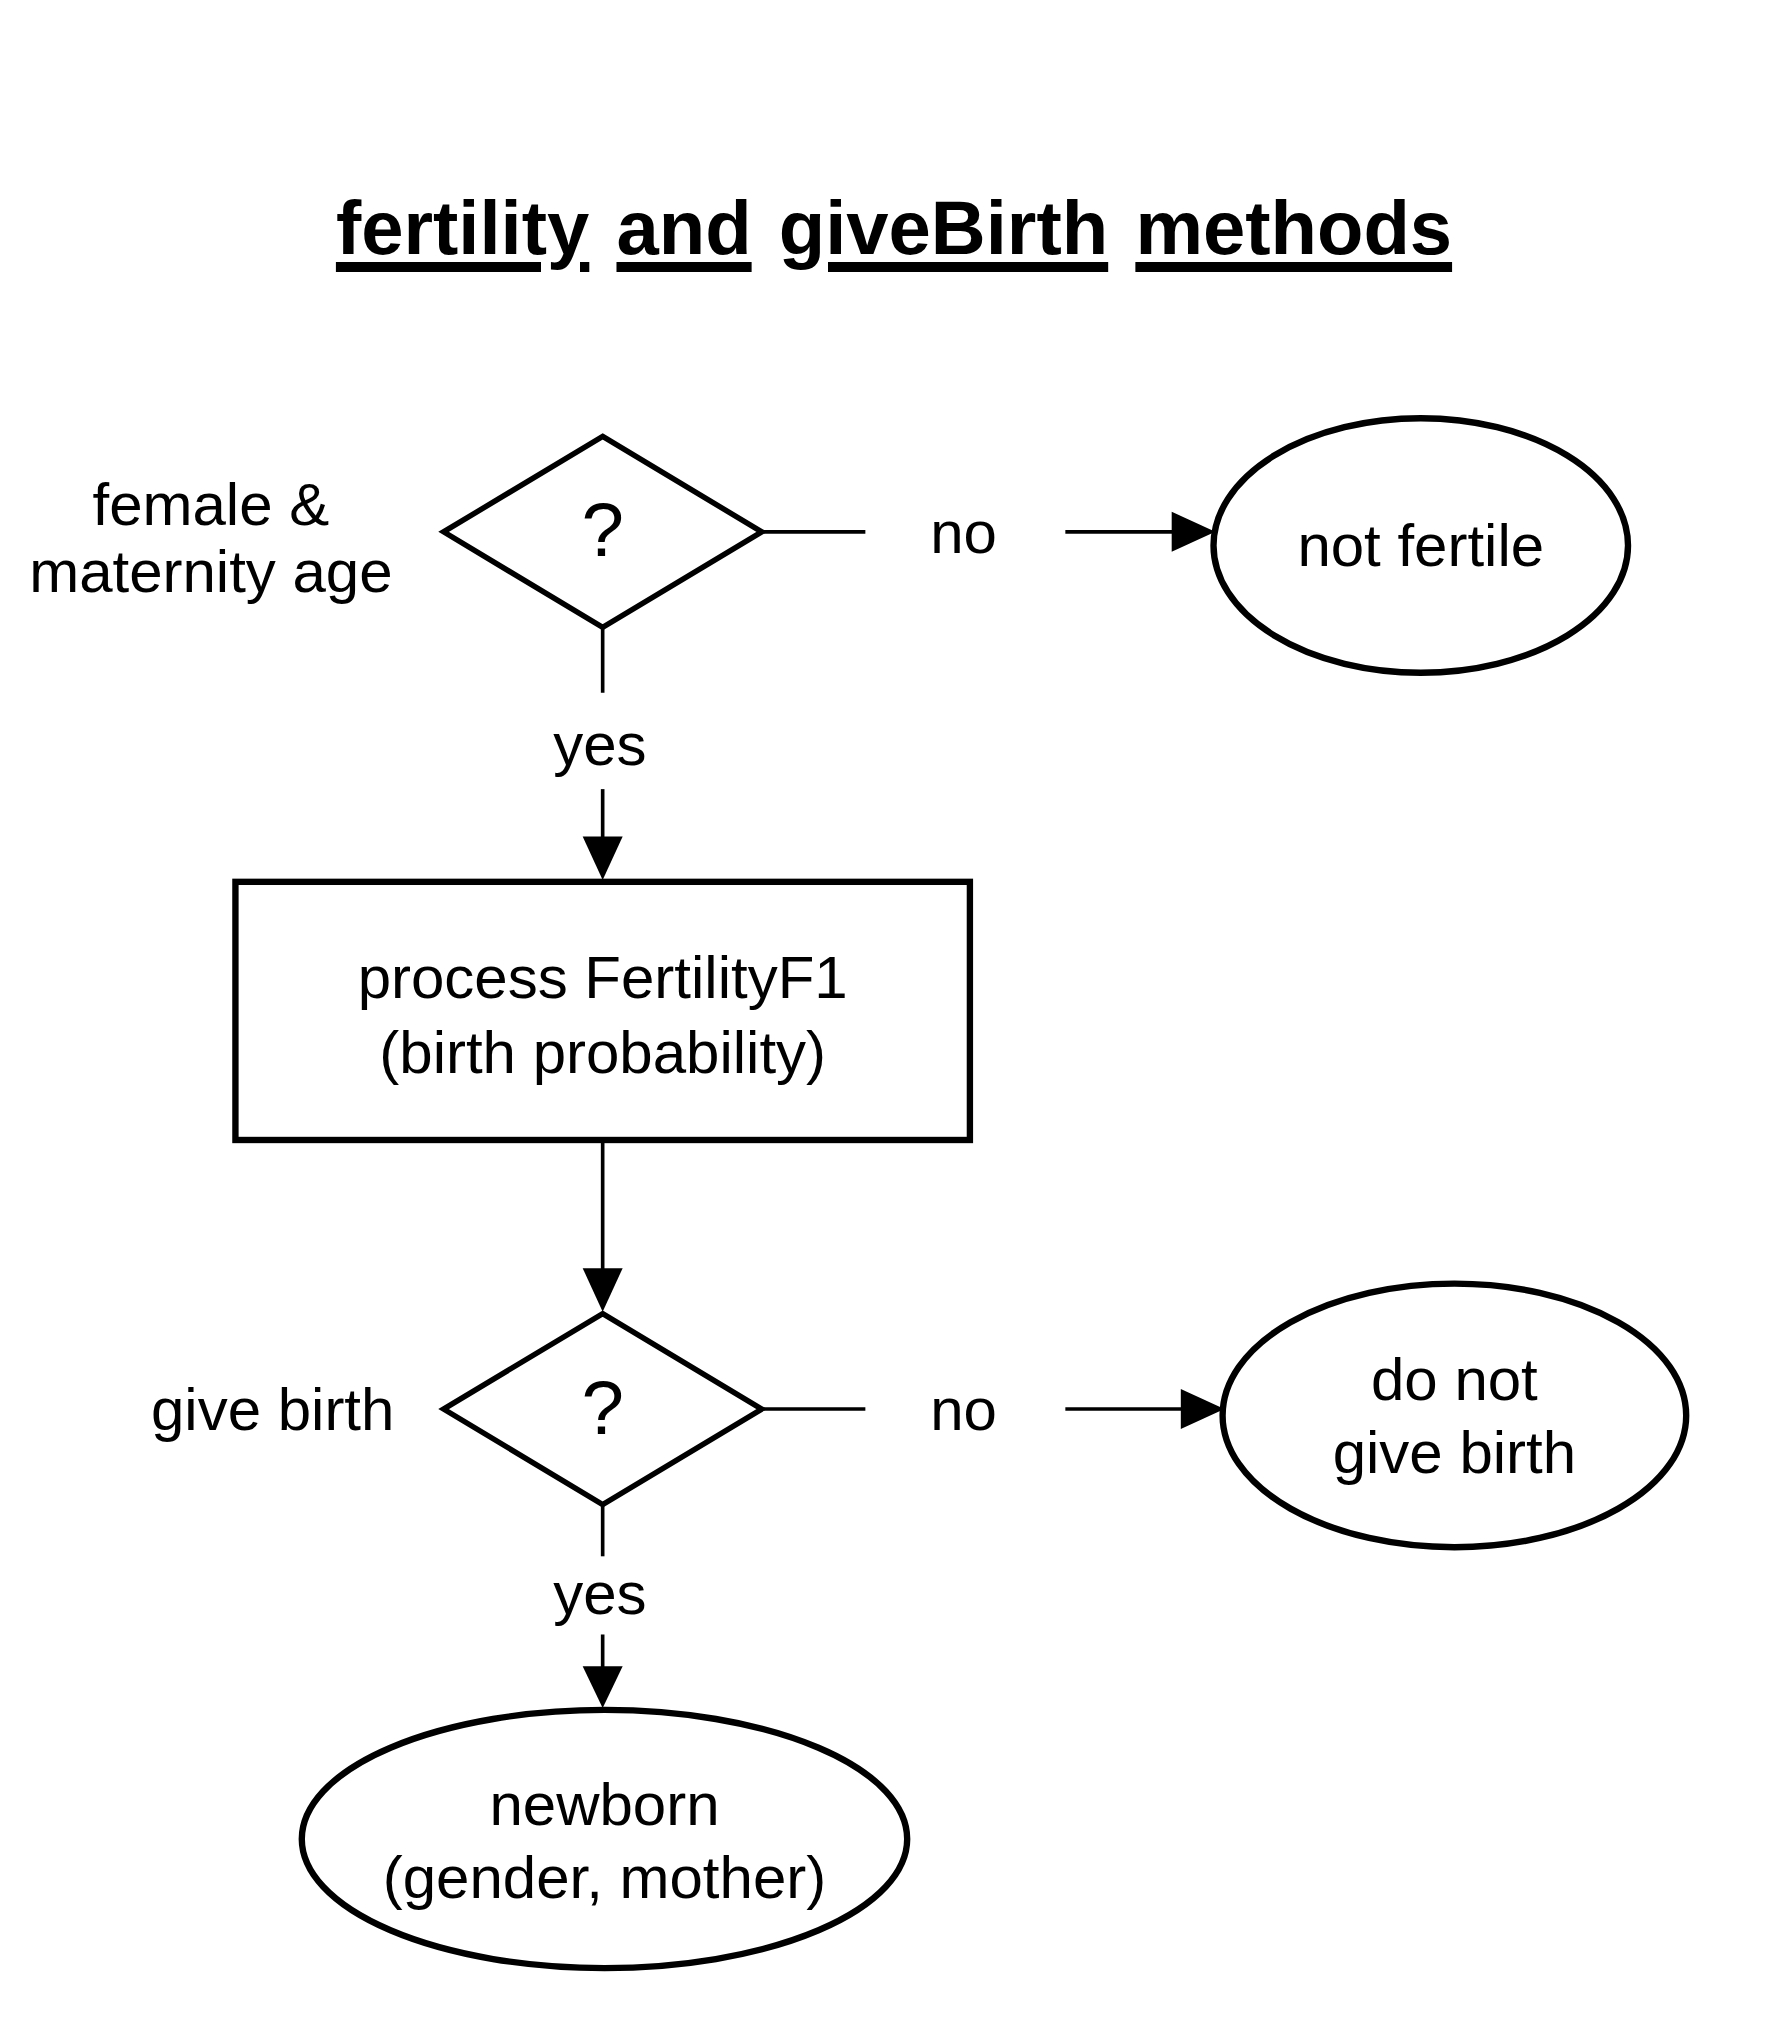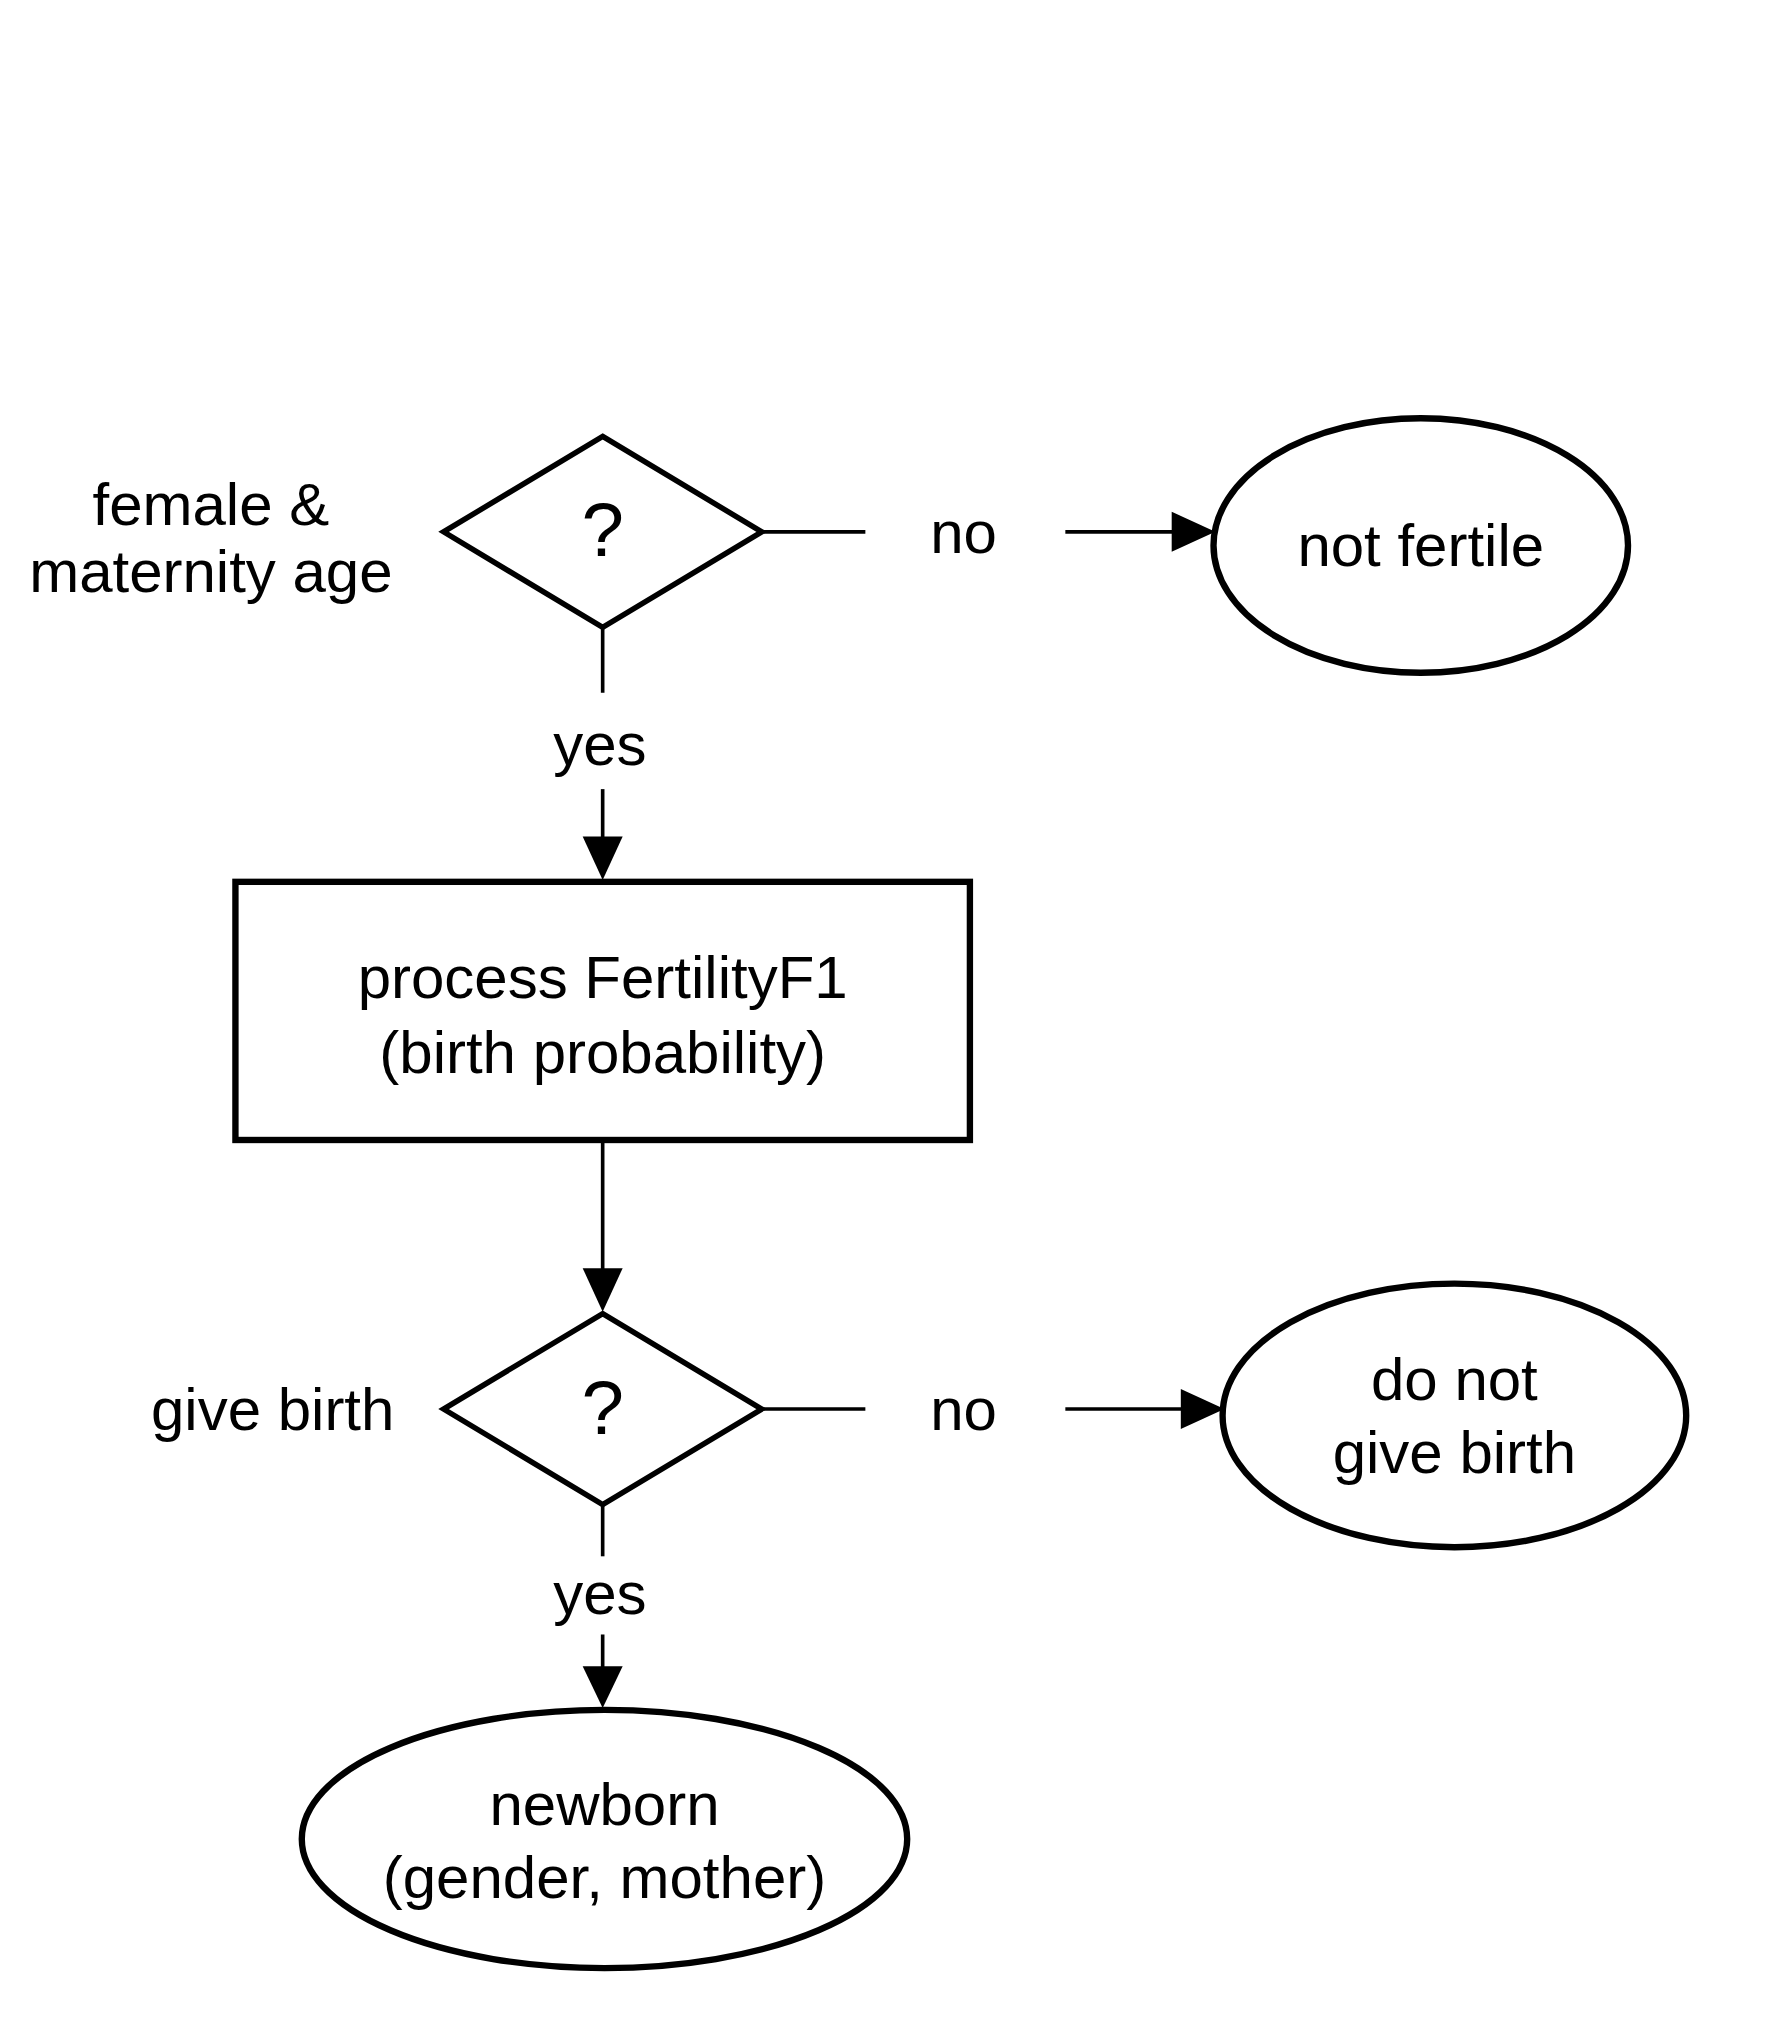--- a/index.html
+++ b/index.html
@@ -59,20 +59,23 @@
   }
   text.qmark {
     font-size: 84px;
   }
 </style>
 </head>
 <body>
 
 <div class="stage">
 
+  <div class="title">
+    <span class="word">fertility</span><span class="word">and</span><span class="word">giveBirth</span><span class="word">methods</span>
+  </div>
 
   <svg class="diagram" width="1788" height="2040" viewBox="0 0 1967 2244">
 
     <line class="connector" x1="840" y1="585" x2="952" y2="585"></line>
     <line class="connector" x1="1172" y1="585" x2="1291" y2="585"></line>
     <polygon class="arrowhead" points="1289,563 1289,607 1337,585"></polygon>
     <text x="1060" y="608" text-anchor="middle">no</text>
 
     <line class="connector" x1="663" y1="690" x2="663" y2="762"></line>
     <line class="connector" x1="663" y1="868" x2="663" y2="922"></line>

